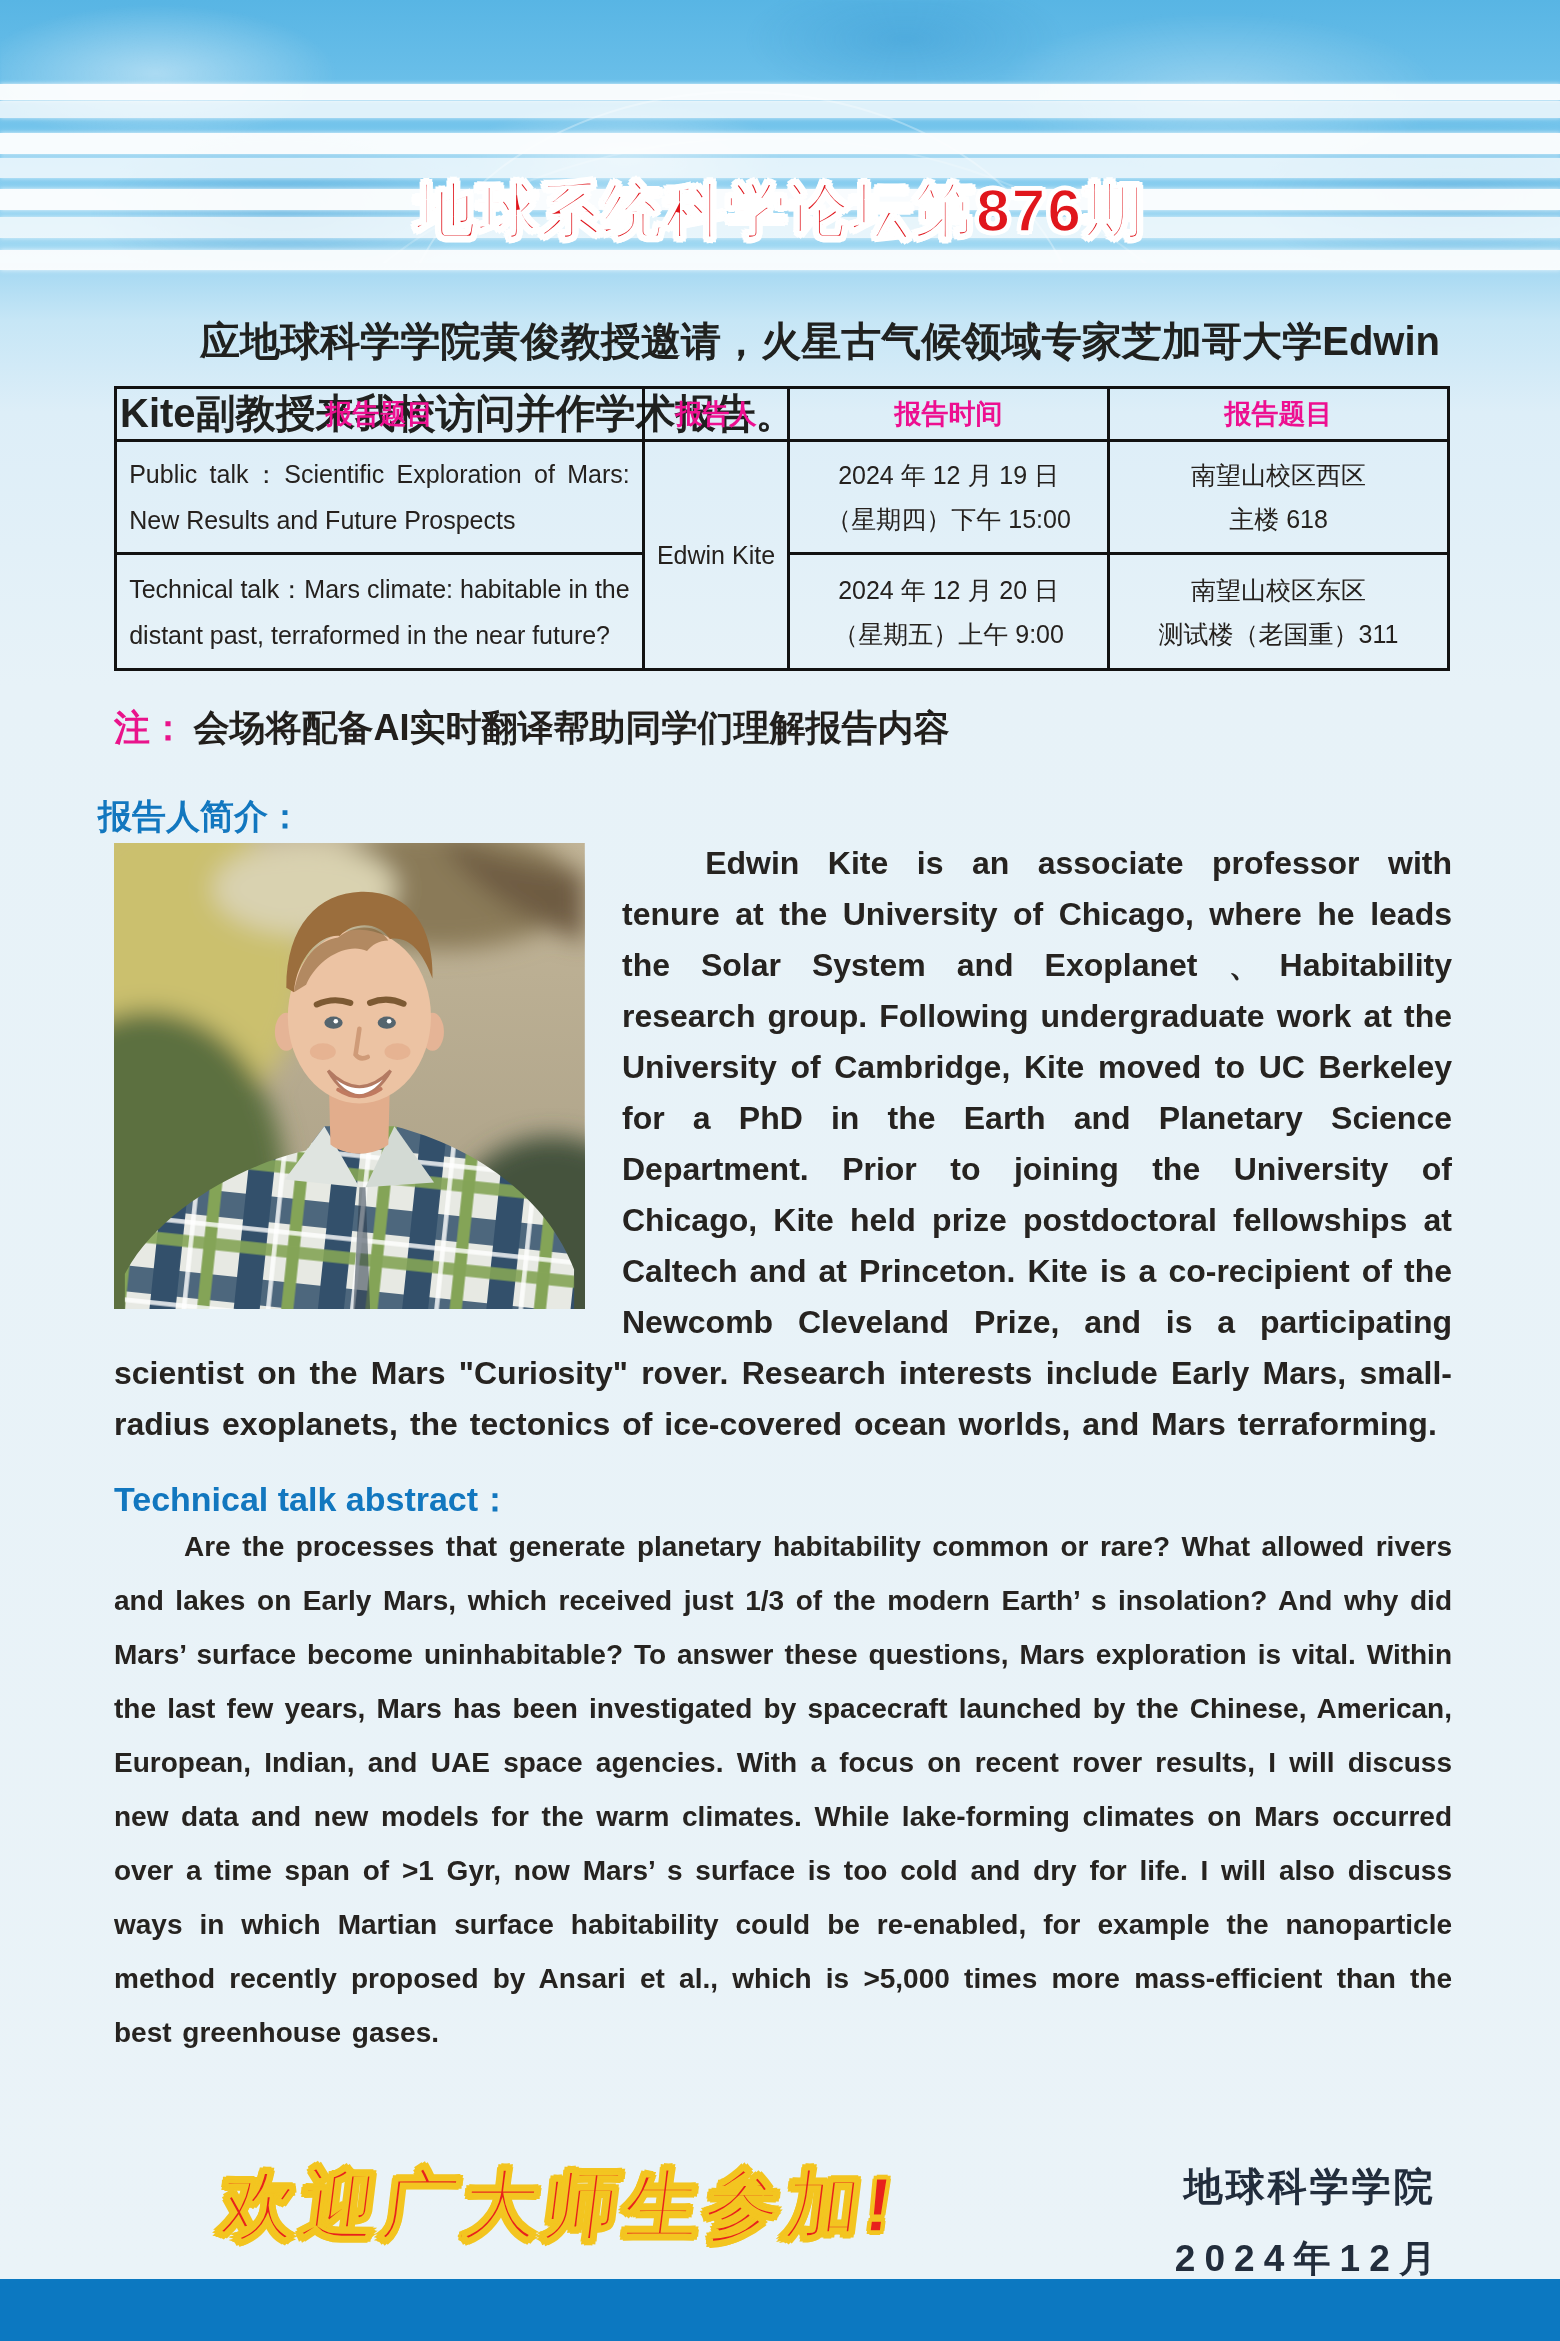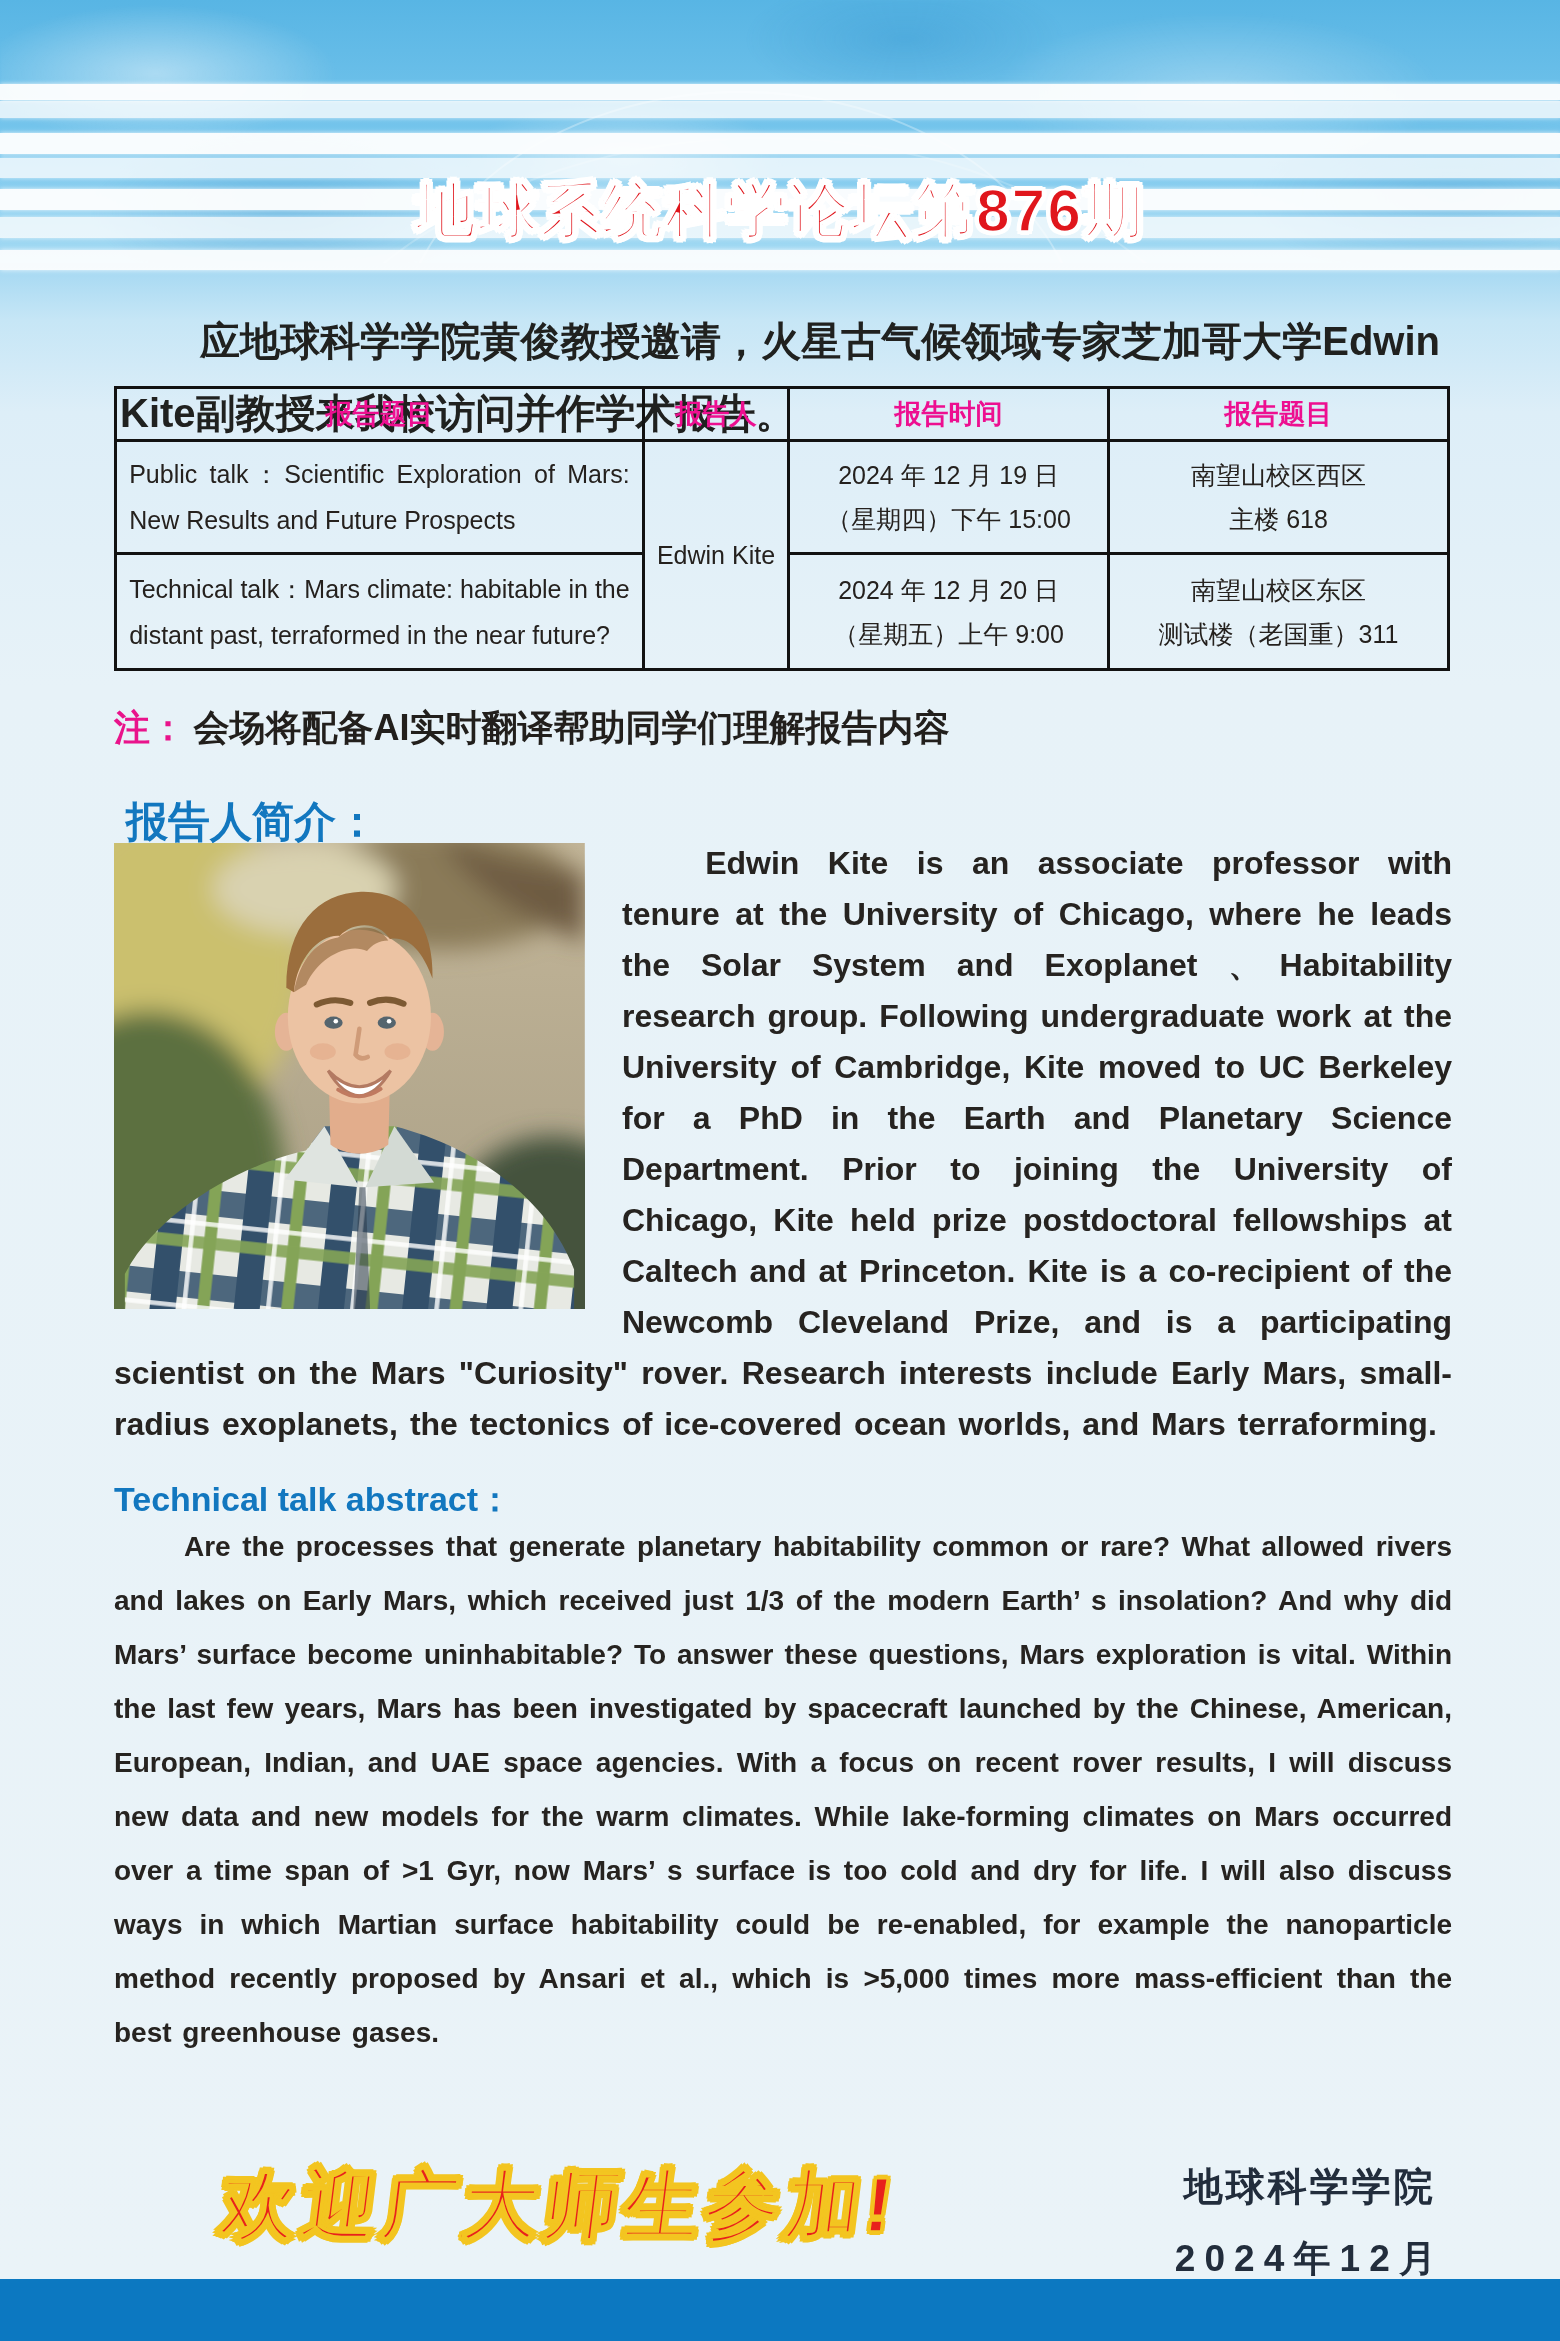--- a/index.html
+++ b/index.html
@@ -49,21 +49,21 @@
   table.schedule tr.hdr{height:53px;}
   table.schedule tr.row1{height:113px;}
   table.schedule tr.row2{height:116px;}
   table.schedule th{color:#ed0f90;font-size:27px;font-weight:bold;text-align:center;}
   table.schedule td{font-size:25px;font-weight:normal;vertical-align:middle;}
   td.talk-title{text-align:justify;padding:0 12.2px;line-height:46px;}
   td.center-cell{text-align:center;line-height:44px;}
   .note-line{position:absolute;left:114px;top:704px;font-size:36px;font-weight:bold;}
   .note-label{color:#e9138b;}
   .note-text{color:#221f1c;margin-left:7.6px;}
-  .bio-heading{position:absolute;left:126px;top:794px;font-size:42px;font-weight:bold;color:#1277bf;}
+  .bio-heading{position:absolute;left:98px;top:794px;font-size:34px;font-weight:bold;color:#1277bf;}
   .bio-block{position:absolute;left:114px;top:838px;width:1338px;}
   .photo-frame{float:left;width:471px;height:466px;margin:4.6px 37px 13.7px 0;}
   .photo-frame svg{display:block;width:100%;height:100%;}
   .bio-text{margin:0;font-size:32px;line-height:51px;font-weight:bold;text-align:justify;
     text-indent:2.6em;word-spacing:3px;color:#262320;}
   .abstract-heading{position:absolute;left:114px;top:1477px;font-size:34px;font-weight:bold;color:#1277bf;}
   .abstract-text{position:absolute;left:114px;top:1520px;width:1338px;margin:0;
     font-size:28px;line-height:54px;font-weight:bold;text-align:justify;
     text-indent:2.5em;word-spacing:3px;color:#262320;}
   .welcome{

